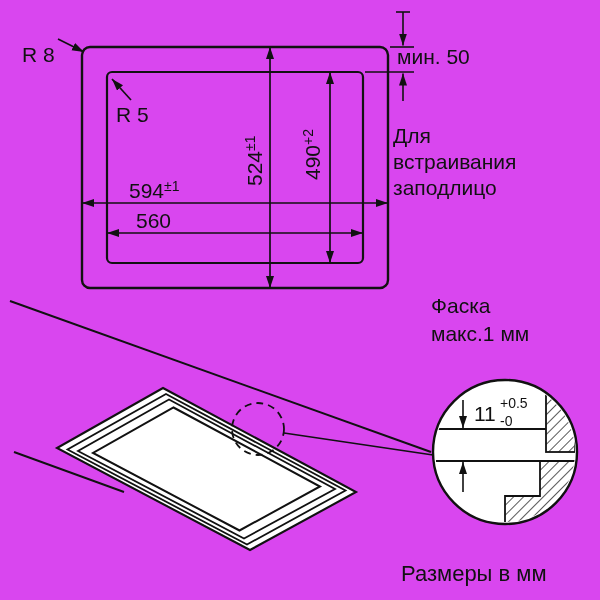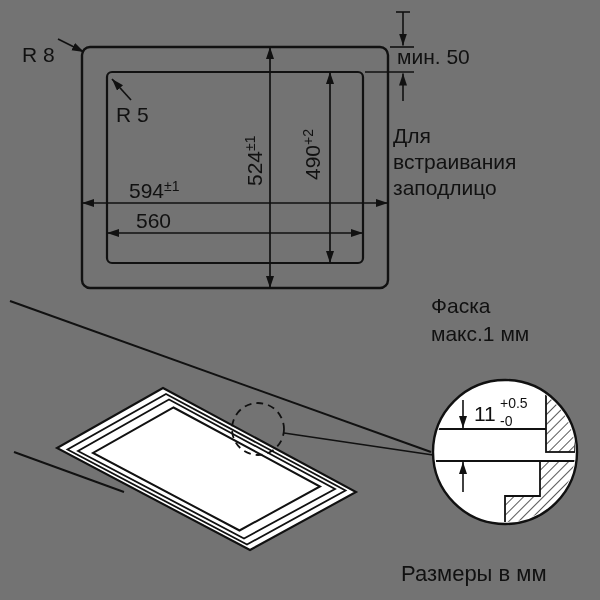--- a/index.html
+++ b/index.html
@@ -1,16 +1,16 @@
 <!DOCTYPE html>
 <html><head>
 <meta charset="utf-8">
 <style>
   html,body{margin:0;padding:0;background:#ffffff;}
-  .stage{position:relative;width:600px;height:600px;background:#737373;overflow:hidden;
+  .stage{position:relative;width:600px;height:600px;background:#d946ef;overflow:hidden;
          font-family:"Liberation Sans",sans-serif;}
   svg text{fill:#111111;font-family:"Liberation Sans",sans-serif;}
   .dim-text{font-size:21px;}
   .small-text{font-size:14px;}
   .note-text{font-size:21px;}
   .footer-text{font-size:22px;}
 </style>
 </head>
 <body>
 

